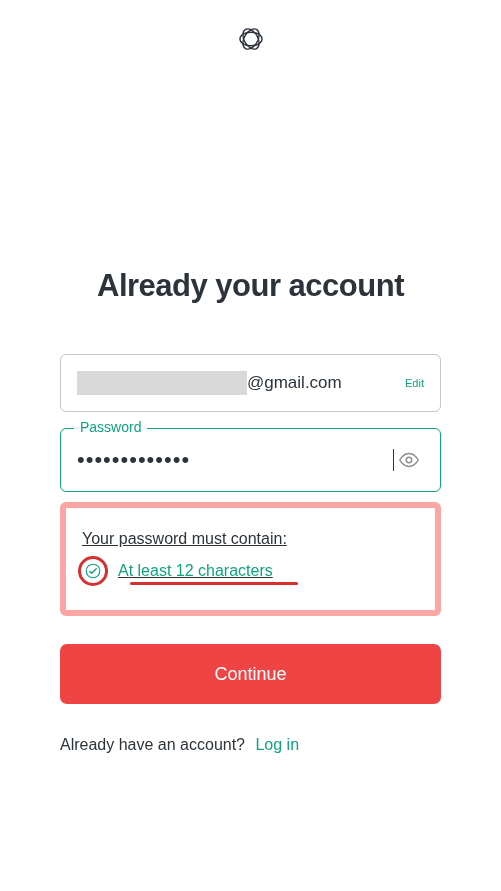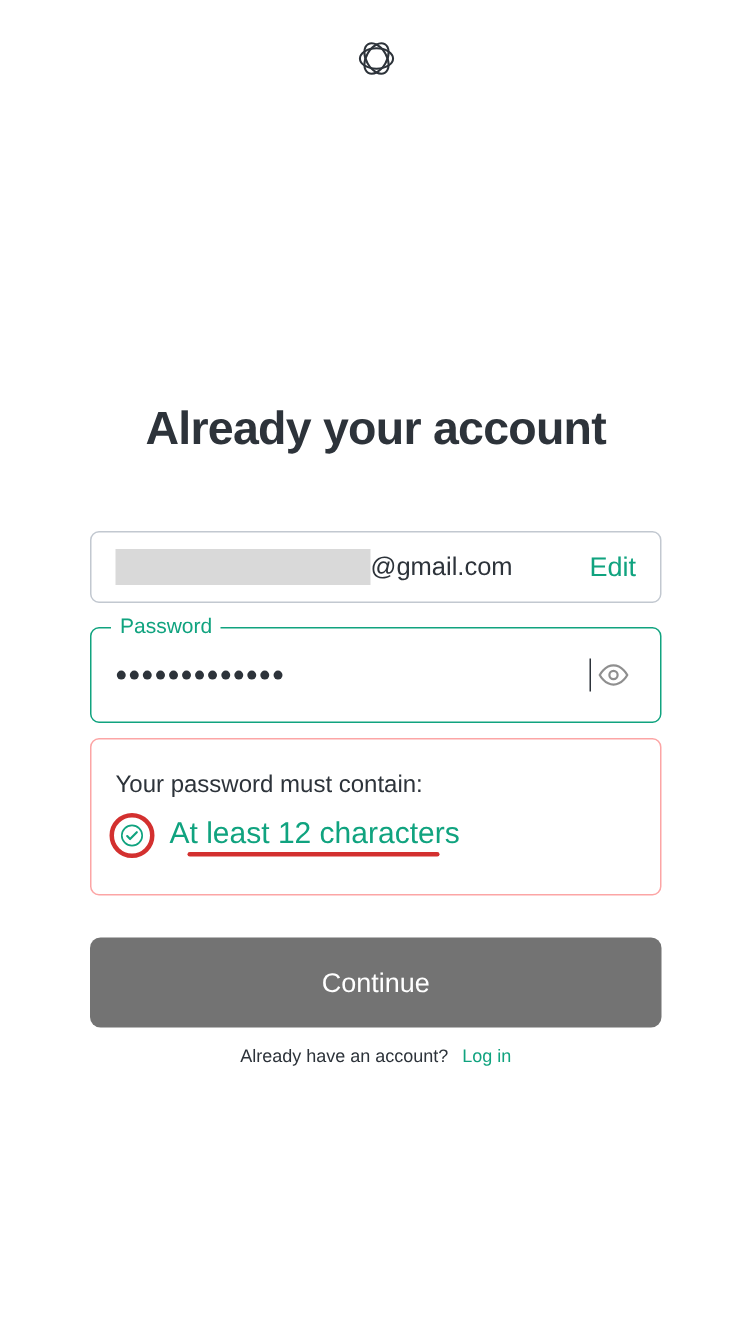--- a/index.html
+++ b/index.html
@@ -8,45 +8,45 @@
 
   .logo-wrap { margin-top: 22px; }
   .logo-wrap svg { width: 34px; height: 34px; display: block; }
 
   .content { width: 100%; display: flex; flex-direction: column; align-items: center; padding: 0 60px; }
 
   h1.page-title { margin-top: 212px; font-size: 31px; font-weight: 800; letter-spacing: -0.5px; color: #2d333a; text-align: center; }
 
   .field-group { width: 100%; margin-top: 50px; }
 
-  .email-box { position: relative; width: 100%; height: 48px; border: 1px solid #c2c8d0; border-radius: 6px; display: flex; align-items: center; padding: 0 16px; background: #fff; }
+  .email-box { position: relative; width: 100%; height: 58px; border: 1px solid #c2c8d0; border-radius: 6px; display: flex; align-items: center; padding: 0 16px; background: #fff; }
   .email-redact { background: #d9d9d9; height: 24px; width: 170px; }
   .email-domain { font-size: 17px; color: #2d333a; margin-left: 0; }
-  .email-edit { margin-left: auto; color: #10a37f; font-size: 18px; cursor: pointer; }
+  .email-edit { margin-left: auto; color: #10a37f; font-size: 11px; cursor: pointer; }
 
   .password-field { position: relative; width: 100%; margin-top: 16px; border-radius: 15px; }
   .password-label { position: absolute; top: -9px; left: 14px; background: #fff; padding: 0 6px; font-size: 14px; color: #10a37f; }
   .password-input-wrap { width: 100%; height: 64px; border: 1.5px solid #10a37f; border-radius: 6px; display: flex; align-items: center; padding: 0 16px; background: #fff; }
   .password-input { flex: 1; border: none; outline: none; font-size: 22px; letter-spacing: 1px; color: #2d333a; background: transparent; }
   .cursor { display:inline-block; width:1.5px; height:22px; background:#2d333a; margin-left:-2px; vertical-align:middle; }
   .eye-btn { background: none; border: none; cursor: pointer; padding: 4px; color: #6e6e6e; }
   .eye-btn svg { width: 22px; height: 22px; display: block; }
 
-  .req-box { width: 100%; margin-top: 10px; border: 1px solid #fca5a5; border-radius: 6px; padding: 22px 16px 28px 16px; position: relative; }
+  .req-box { width: 100%; margin-top: 10px; border: 6px solid #fca5a5; border-radius: 6px; padding: 22px 16px 28px 16px; position: relative; text-decoration: underline; }
   .req-heading { font-size: 16px; color: #2d333a; }
   .req-row { display: flex; align-items: center; margin-top: 12px; position: relative; }
   .check-circle { position: relative; width: 22px; height: 22px; display: inline-flex; align-items: center; justify-content: center; }
   .check-circle svg { width: 16px; height: 16px; display:block; }
   .red-ring { position: absolute; top: -4px; left: -4px; width: 30px; height: 30px; border: 3px solid #d3302f; border-radius: 50%; }
-  .req-text { margin-left: 14px; font-size: 20px; color: #10a37f; }
+  .req-text { margin-left: 14px; font-size: 16px; color: #10a37f; }
   .red-underline { position: absolute; left: 48px; bottom: -3px; width: 168px; height: 3px; background: #d3302f; border-radius: 2px; }
 
-  .continue-btn { width: 100%; margin-top: 28px; height: 60px; border: none; border-radius: 7px; background: #737373; color: #fff; font-size: 18px; cursor: pointer; }
+  .continue-btn { width: 100%; margin-top: 28px; height: 60px; border: none; border-radius: 7px; background: #ef4444; color: #fff; font-size: 18px; cursor: pointer; }
 
-  .login-row { margin-top: 12px; font-size: 12px; color: #2d333a; text-align: center; }
+  .login-row { margin-top: 32px; font-size: 16px; color: #2d333a; text-align: left; }
   .login-link { color: #10a37f; cursor: pointer; margin-left: 6px; }
 </style>
 </head>
 <body>
 
 <div class="logo-wrap">
   <svg viewBox="0 0 40 40" fill="none" stroke="#2d333a" stroke-width="1.6">
     <g transform="translate(20,20)">
       <ellipse rx="13" ry="8" transform="rotate(0)"></ellipse>
       <ellipse rx="13" ry="8" transform="rotate(60)"></ellipse>

